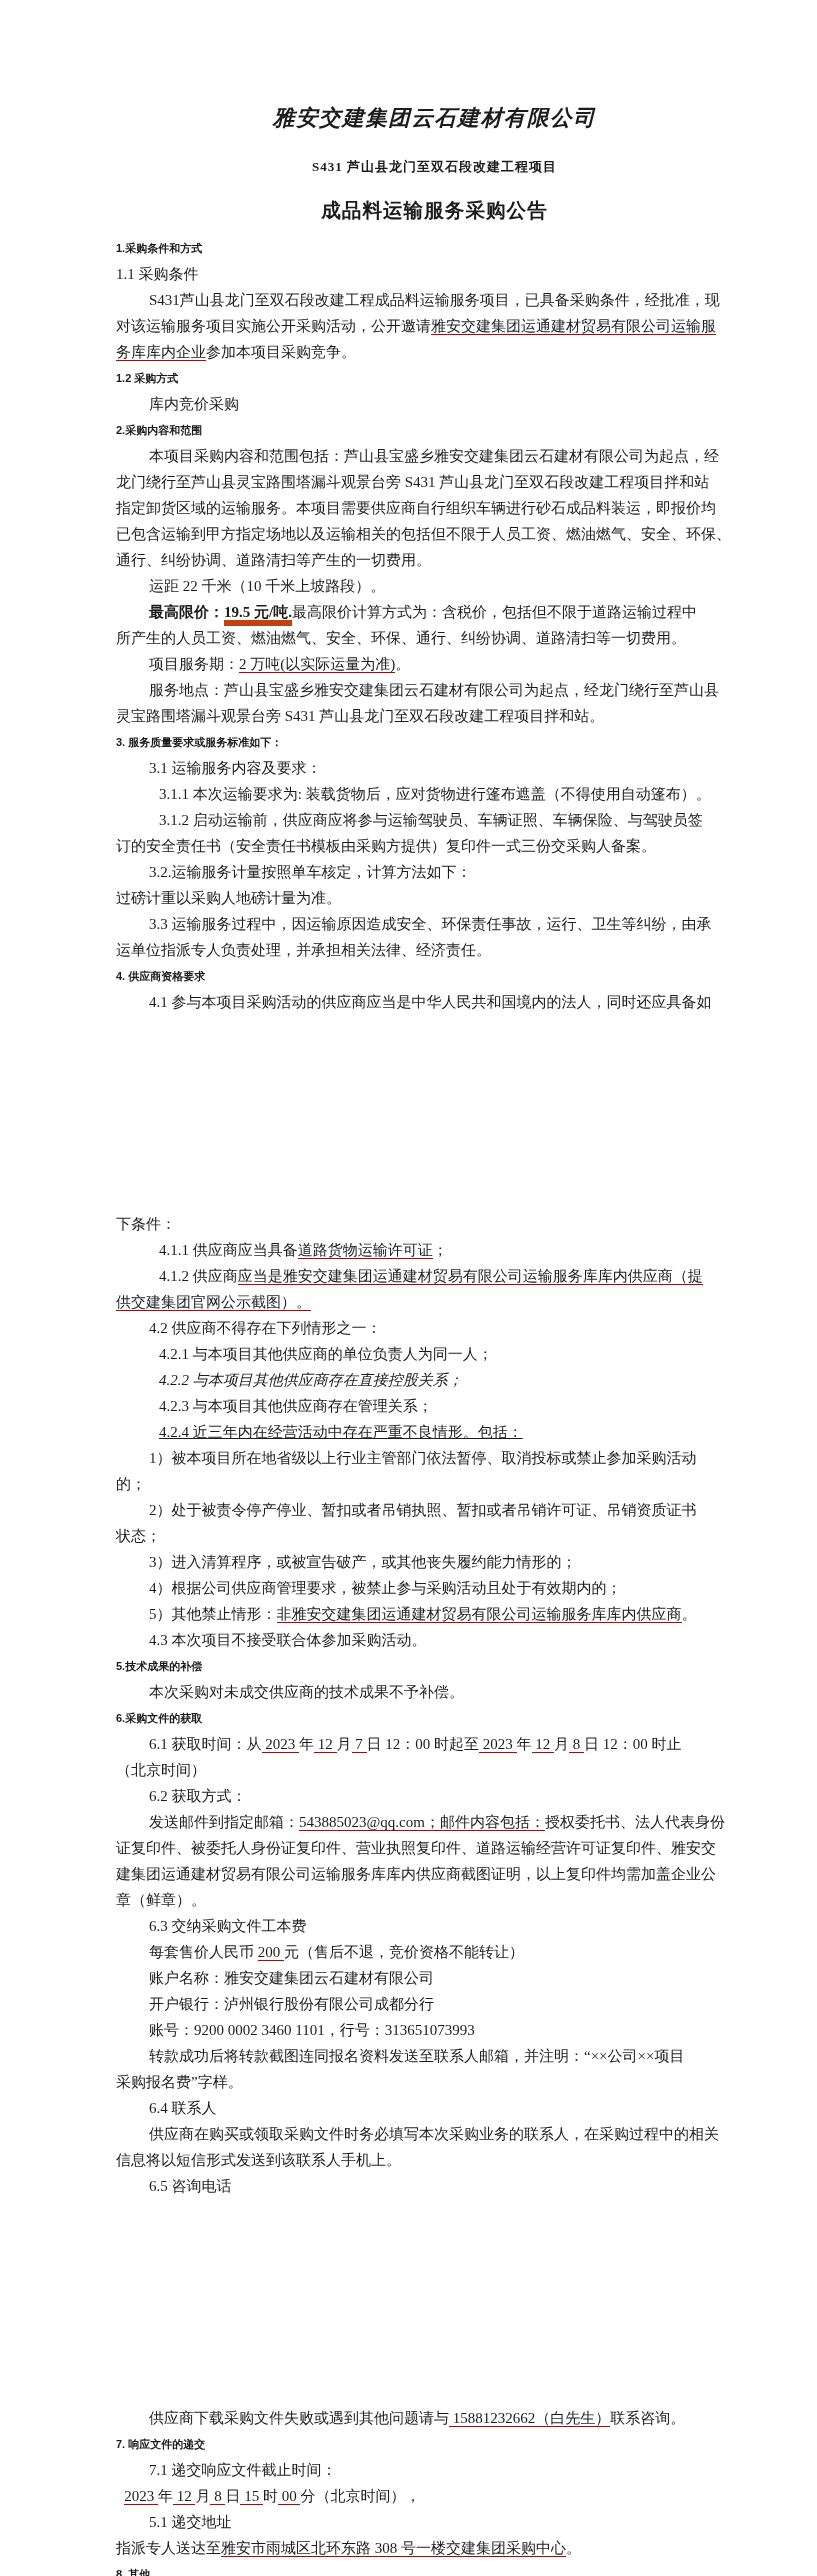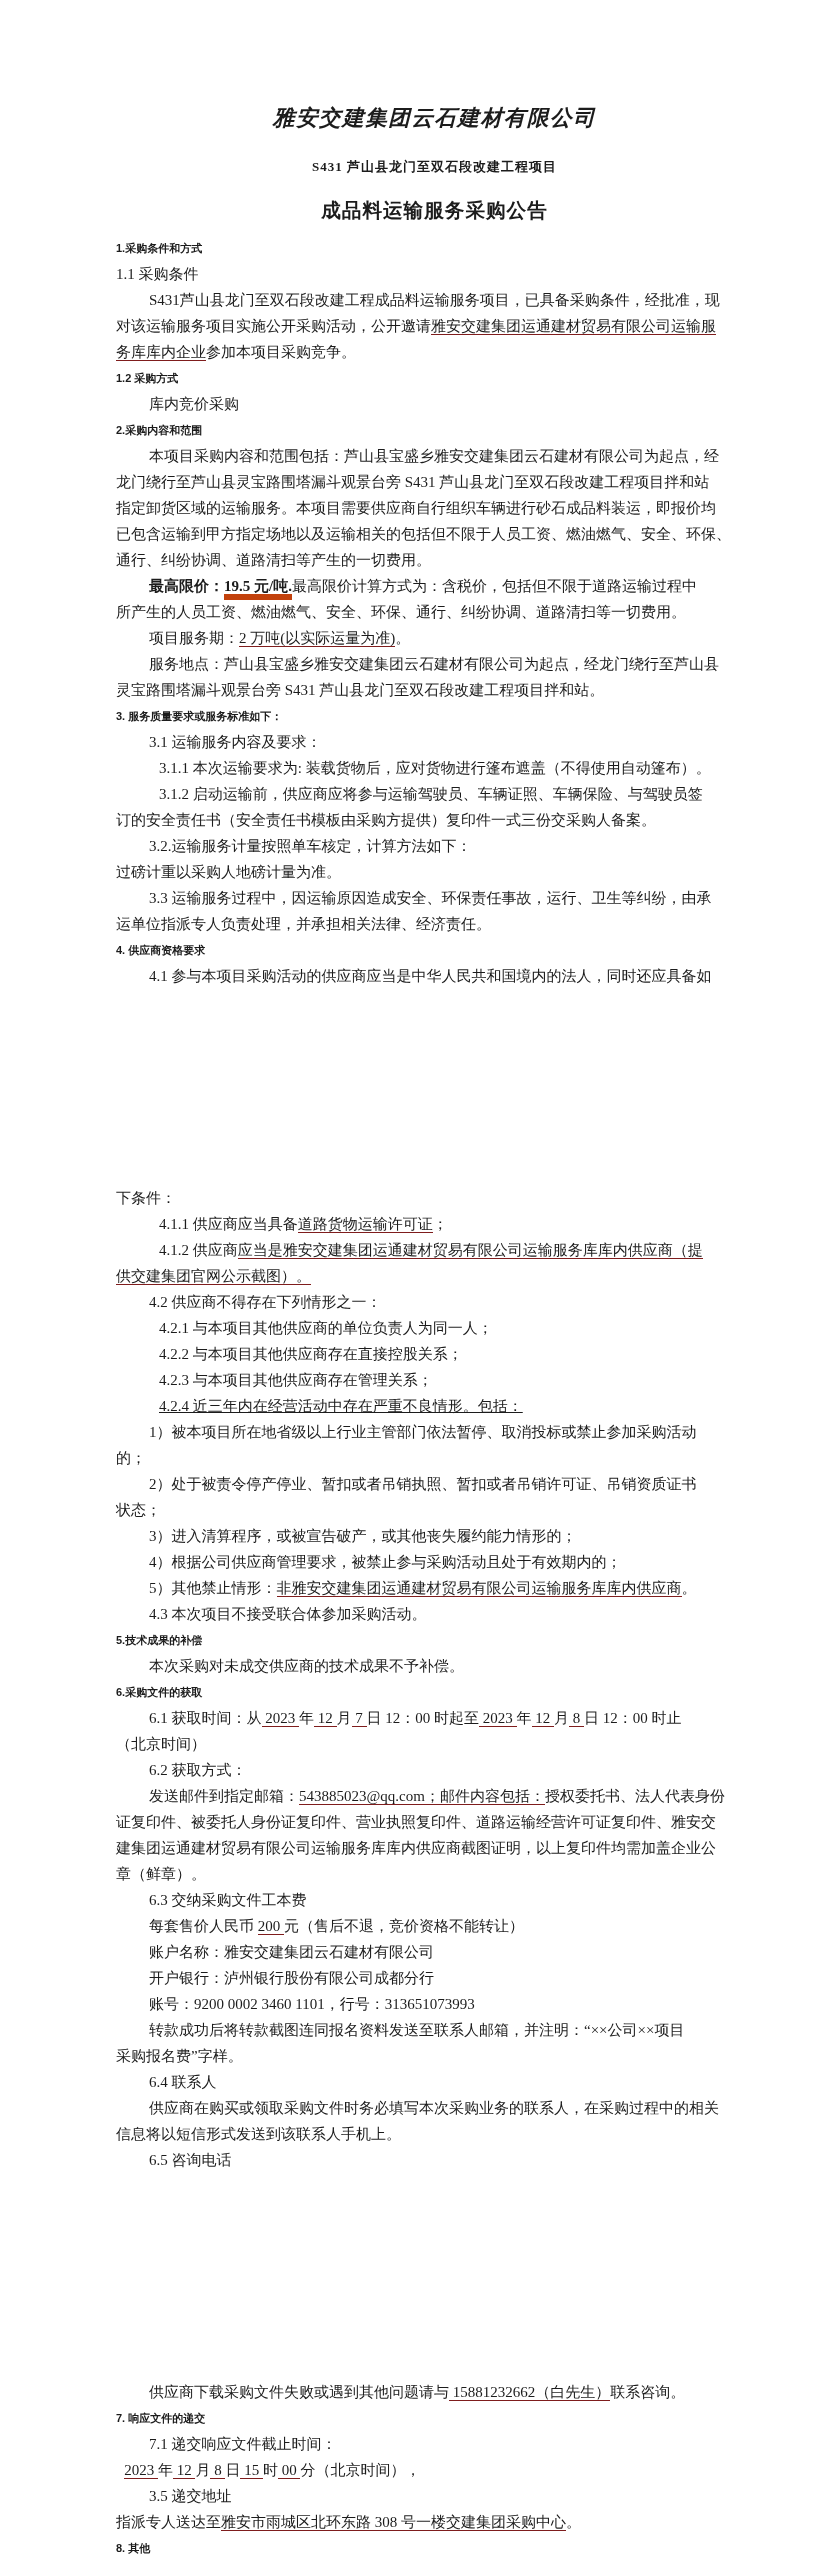--- a/index.html
+++ b/index.html
@@ -40,20 +40,21 @@
         <div class="line"><span>对该运输服务项目实施公开采购活动，公开邀请</span><span class="seg-u">雅安交建集团运通建材贸易有限公司运输服</span></div>
         <div class="line"><span class="seg-u">务库库内企业</span><span>参加本项目采购竞争。</span></div>
         <div class="line h"><span>1.2 采购方式</span></div>
         <div class="line" style="padding-left: 33px;"><span>库内竞价采购</span></div>
         <div class="line h"><span>2.采购内容和范围</span></div>
         <div class="line" style="padding-left: 33px;"><span>本项目采购内容和范围包括：芦山县宝盛乡雅安交建集团云石建材有限公司为起点，经</span></div>
         <div class="line"><span>龙门绕行至芦山县灵宝路围塔漏斗观景台旁 S431 芦山县龙门至双石段改建工程项目拌和站</span></div>
         <div class="line"><span>指定卸货区域的运输服务。本项目需要供应商自行组织车辆进行砂石成品料装运，即报价均</span></div>
         <div class="line"><span>已包含运输到甲方指定场地以及运输相关的包括但不限于人员工资、燃油燃气、安全、环保、</span></div>
         <div class="line"><span>通行、纠纷协调、道路清扫等产生的一切费用。</span></div>
+        <div class="line" style="padding-left: 33px;"><span>运距 22 千米（10 千米上坡路段）。</span></div>
         <div class="line" style="padding-left: 33px;"><span class="seg-b">最高限价：</span><span class="seg-bu">19.5 元/吨.</span><span>最高限价计算方式为：含税价，包括但不限于道路运输过程中</span></div>
         <div class="line"><span>所产生的人员工资、燃油燃气、安全、环保、通行、纠纷协调、道路清扫等一切费用。</span></div>
         <div class="line" style="padding-left: 33px;"><span>项目服务期：</span><span class="seg-u">2 万吨(以实际运量为准)</span><span>。</span></div>
         <div class="line" style="padding-left: 33px;"><span>服务地点：芦山县宝盛乡雅安交建集团云石建材有限公司为起点，经龙门绕行至芦山县</span></div>
         <div class="line"><span>灵宝路围塔漏斗观景台旁 S431 芦山县龙门至双石段改建工程项目拌和站。</span></div>
         <div class="line h"><span>3.  服务质量要求或服务标准如下：</span></div>
         <div class="line" style="padding-left: 33px;"><span>3.1 运输服务内容及要求：</span></div>
         <div class="line" style="padding-left: 43px;"><span>3.1.1 本次运输要求为: 装载货物后，应对货物进行篷布遮盖（不得使用自动篷布）。</span></div>
         <div class="line" style="padding-left: 43px;"><span>3.1.2 启动运输前，供应商应将参与运输驾驶员、车辆证照、车辆保险、与驾驶员签</span></div>
         <div class="line"><span>订的安全责任书（安全责任书模板由采购方提供）复印件一式三份交采购人备案。</span></div>
@@ -63,21 +64,21 @@
         <div class="line"><span>运单位指派专人负责处理，并承担相关法律、经济责任。</span></div>
         <div class="line h"><span>4.  供应商资格要求</span></div>
         <div class="line" style="padding-left: 33px;"><span>4.1 参与本项目采购活动的供应商应当是中华人民共和国境内的法人，同时还应具备如</span></div>
         <div class="gap" style="height: 196px;"></div>
         <div class="line"><span>下条件：</span></div>
         <div class="line" style="padding-left: 43px;"><span>4.1.1 供应商应当具备</span><span class="seg-u">道路货物运输许可证</span><span>；</span></div>
         <div class="line" style="padding-left: 43px;"><span>4.1.2 供应商</span><span class="seg-u">应当是雅安交建集团运通建材贸易有限公司运输服务库库内供应商（提</span></div>
         <div class="line"><span class="seg-u">供交建集团官网公示截图）。</span></div>
         <div class="line" style="padding-left: 33px;"><span>4.2 供应商不得存在下列情形之一：</span></div>
         <div class="line" style="padding-left: 43px;"><span>4.2.1 与本项目其他供应商的单位负责人为同一人；</span></div>
-        <div class="line" style="padding-left: 43px;"><span>4.2.2 与本项目其他供应商存在直接控股关系；</span></div>
+        <div class="line" style="padding-left: 43px; font-style: italic;"><span>4.2.2 与本项目其他供应商存在直接控股关系；</span></div>
         <div class="line" style="padding-left: 43px;"><span>4.2.3 与本项目其他供应商存在管理关系；</span></div>
         <div class="line" style="padding-left: 43px; text-decoration: underline;"><span>4.2.4 近三年内在经营活动中存在严重不良情形。包括：</span></div>
         <div class="line" style="padding-left: 33px;"><span>1）被本项目所在地省级以上行业主管部门依法暂停、取消投标或禁止参加采购活动</span></div>
         <div class="line"><span>的；</span></div>
         <div class="line" style="padding-left: 33px;"><span>2）处于被责令停产停业、暂扣或者吊销执照、暂扣或者吊销许可证、吊销资质证书</span></div>
         <div class="line"><span>状态；</span></div>
         <div class="line" style="padding-left: 33px;"><span>3）进入清算程序，或被宣告破产，或其他丧失履约能力情形的；</span></div>
         <div class="line" style="padding-left: 33px;"><span>4）根据公司供应商管理要求，被禁止参与采购活动且处于有效期内的；</span></div>
         <div class="line" style="padding-left: 33px;"><span>5）其他禁止情形：</span><span class="seg-u">非雅安交建集团运通建材贸易有限公司运输服务库库内供应商</span><span>。</span></div>
         <div class="line" style="padding-left: 33px;"><span>4.3 本次项目不接受联合体参加采购活动。</span></div>
@@ -100,20 +101,20 @@
         <div class="line"><span>采购报名费”字样。</span></div>
         <div class="line" style="padding-left: 33px;"><span>6.4 联系人</span></div>
         <div class="line" style="padding-left: 33px;"><span>供应商在购买或领取采购文件时务必填写本次采购业务的联系人，在采购过程中的相关</span></div>
         <div class="line"><span>信息将以短信形式发送到该联系人手机上。</span></div>
         <div class="line" style="padding-left: 33px;"><span>6.5 咨询电话</span></div>
         <div class="gap" style="height: 206px;"></div>
         <div class="line" style="padding-left: 33px;"><span>供应商下载采购文件失败或遇到其他问题请与</span><span class="seg-u"> 15881232662（白先生）</span><span>联系咨询。</span></div>
         <div class="line h"><span>7.  响应文件的递交</span></div>
         <div class="line" style="padding-left: 33px;"><span>7.1 递交响应文件截止时间：</span></div>
         <div class="line" style="padding-left: 8.2px;"><span class="seg-u"> 2023 </span><span>年</span><span class="seg-u"> 12 </span><span>月</span><span class="seg-u"> 8 </span><span>日</span><span class="seg-u"> 15 </span><span>时</span><span class="seg-u"> 00 </span><span>分（北京时间），</span></div>
-        <div class="line" style="padding-left: 33px;"><span>3.5 递交地址</span></div>
+        <div class="line" style="padding-left: 33px;"><span>5.1 递交地址</span></div>
         <div class="line"><span>指派专人送达至</span><span class="seg-u">雅安市雨城区北环东路 308 号一楼交建集团采购中心</span><span>。</span></div>
         <div class="line h"><span>8.  其他</span></div>
       </div>
 
   </div>
 </div>
 
 
 </body></html>

